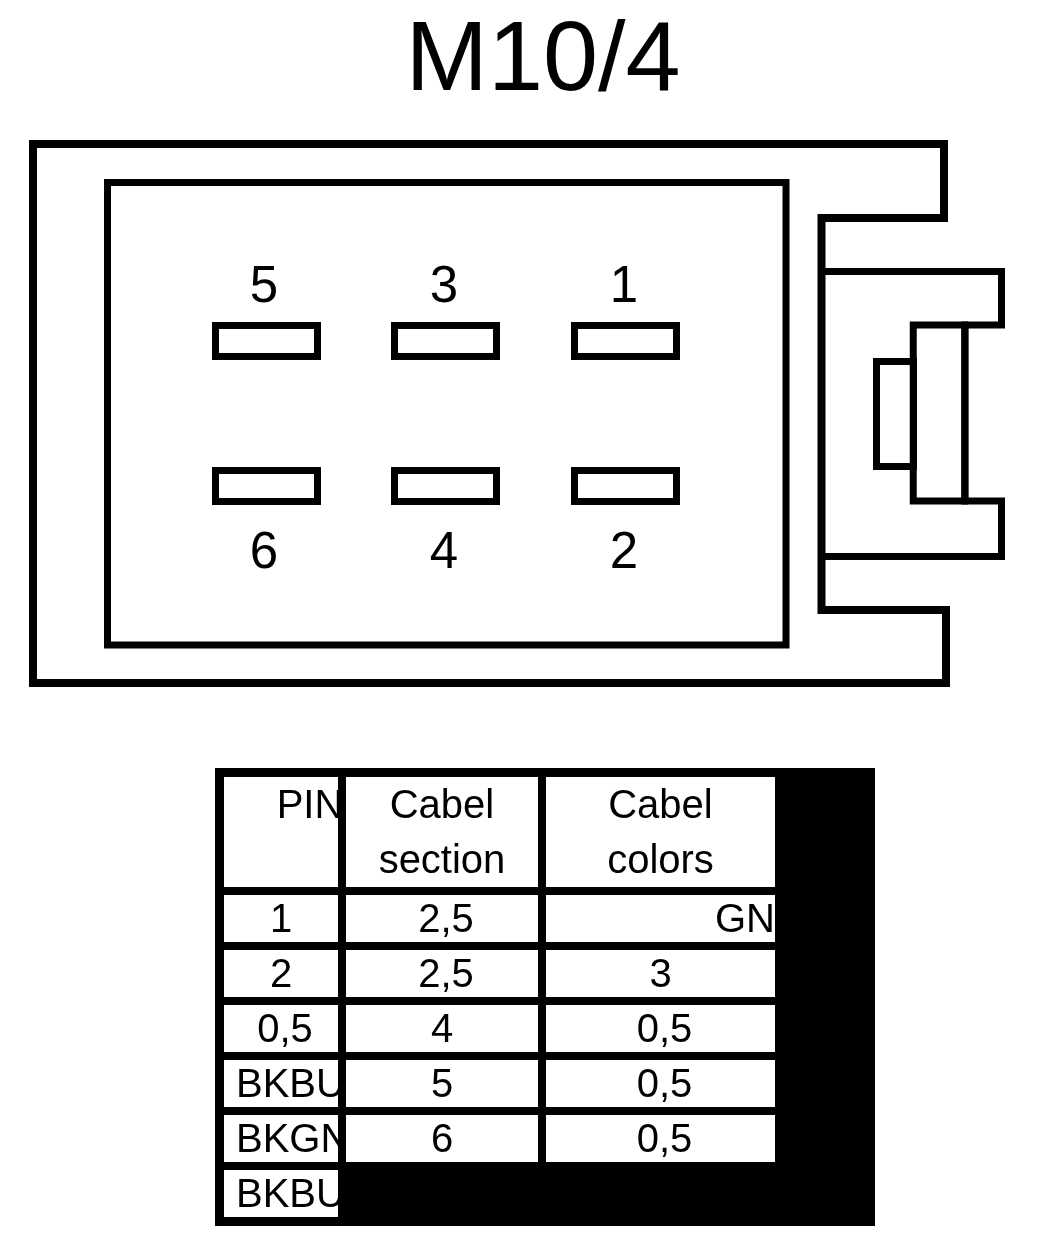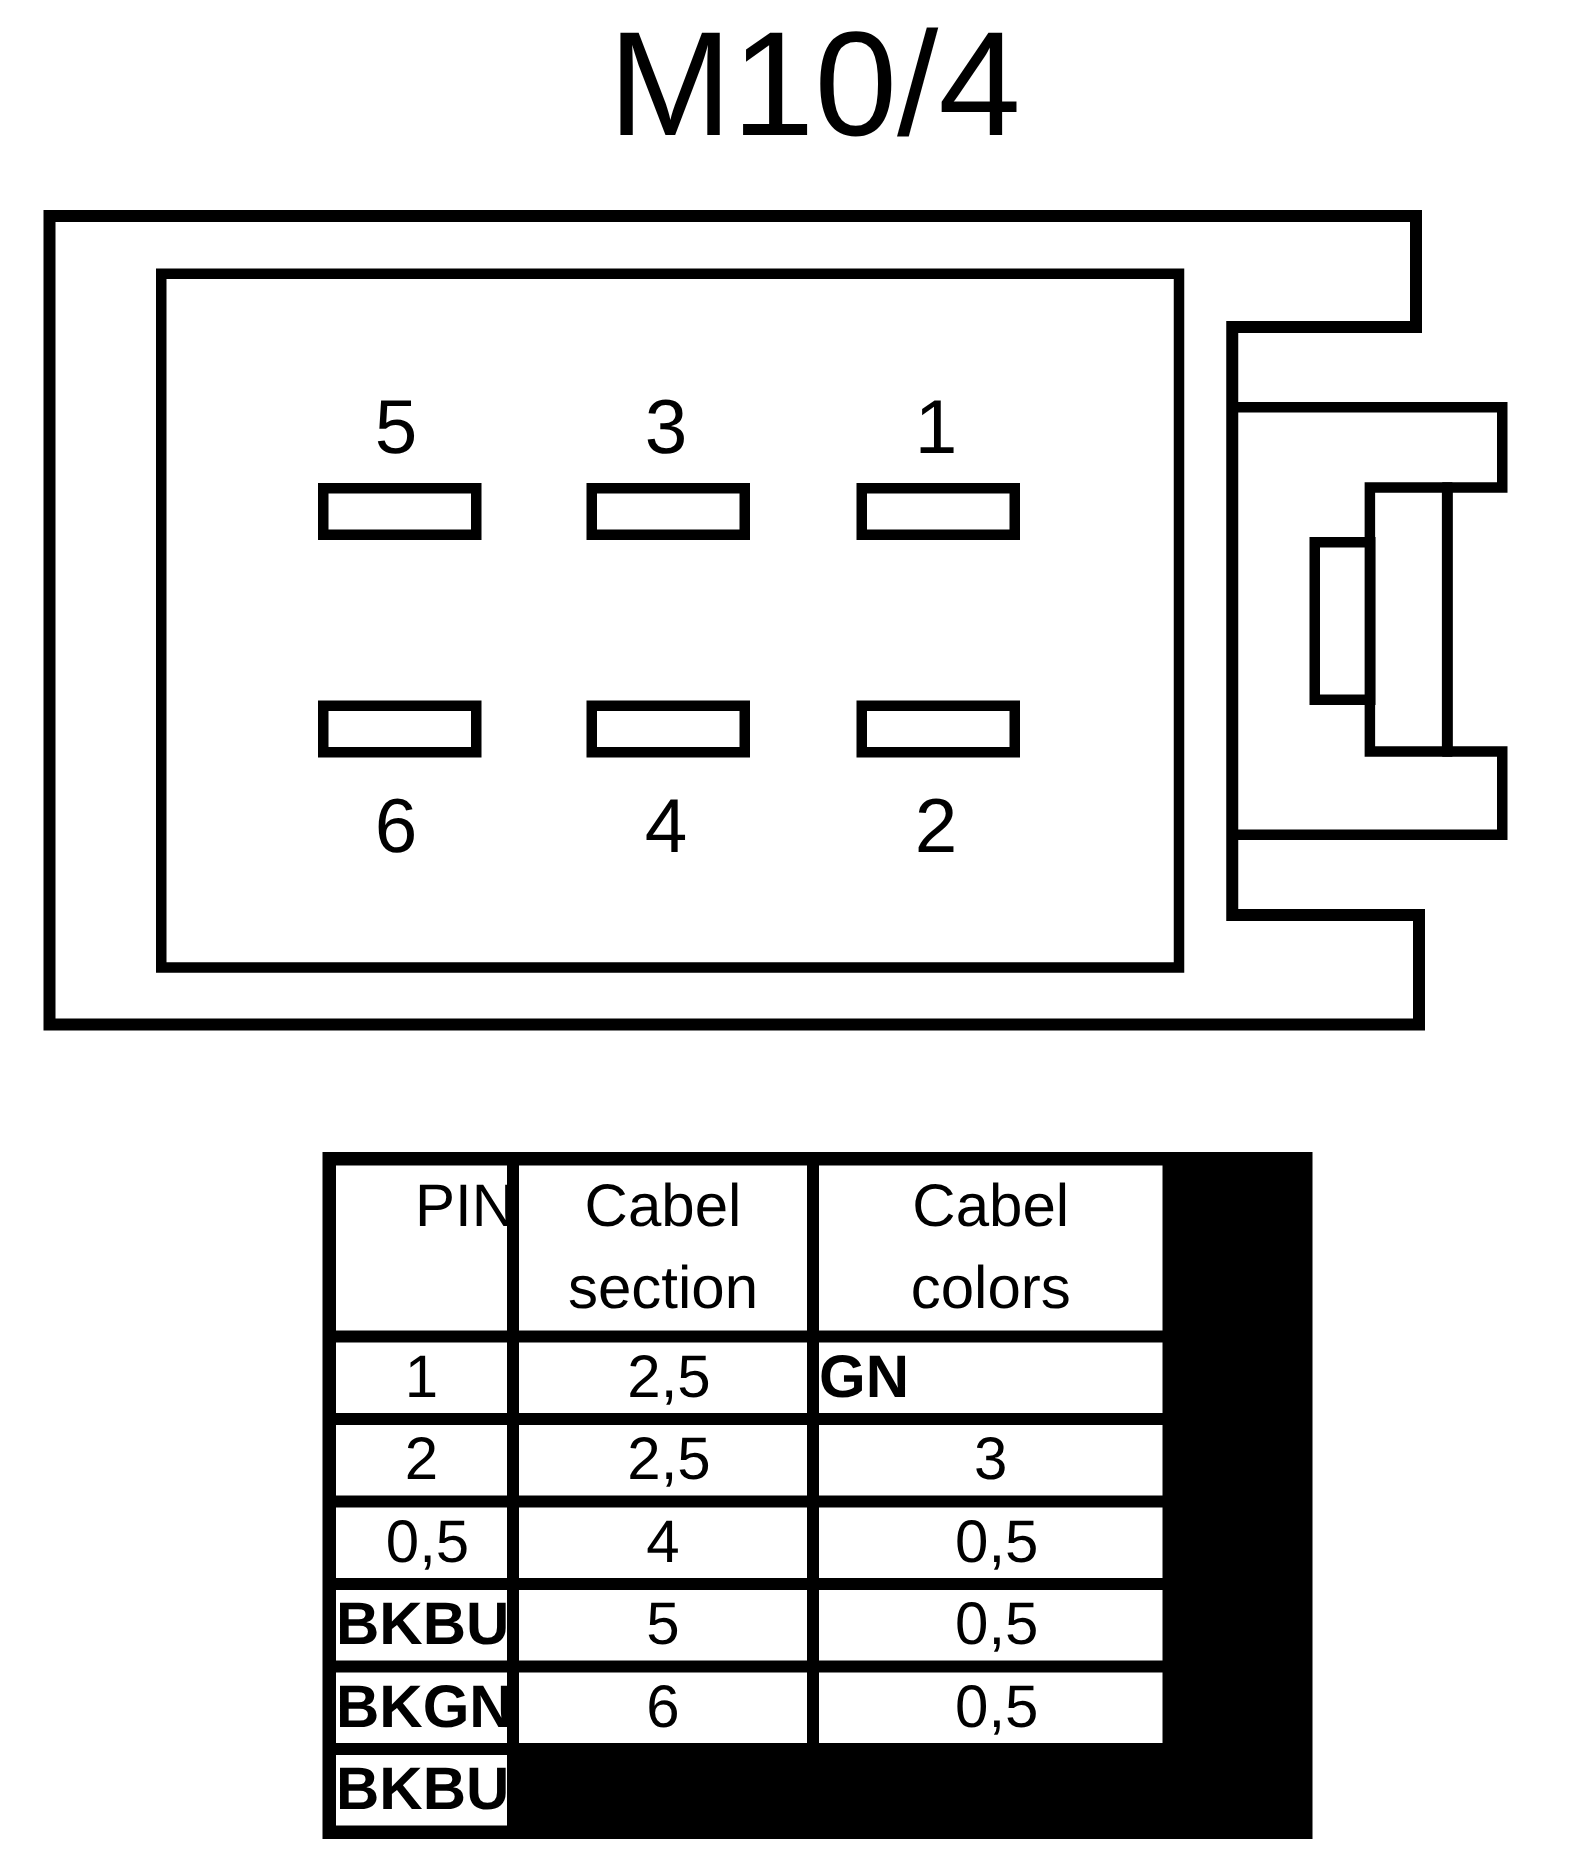--- a/index.html
+++ b/index.html
@@ -62,21 +62,21 @@
   .cell {
     background: #ffffff;
     font-size: 40px;
     overflow: hidden;
   }
   .hcell { line-height: 55px; text-align: center; }
   .hwrap { width: 172px; margin: 0 auto; }
   .dcell { line-height: 47px; }
   .pin-col { text-align: center; }
   .cs-col  { text-align: center; padding-left: 8px; box-sizing: border-box; }
-  .cc-col  { text-align: left; box-sizing: border-box; font-weight: bold; }
+  .cc-col  { text-align: right; padding-left: 12px; box-sizing: border-box; }
 </style>
 </head>
 <body>
 
 <div id="app">
 
   <div class="title">M10/4</div>
 
   <svg class="connector-svg" viewBox="0 130 1056 570" xmlns="http://www.w3.org/2000/svg">
 

